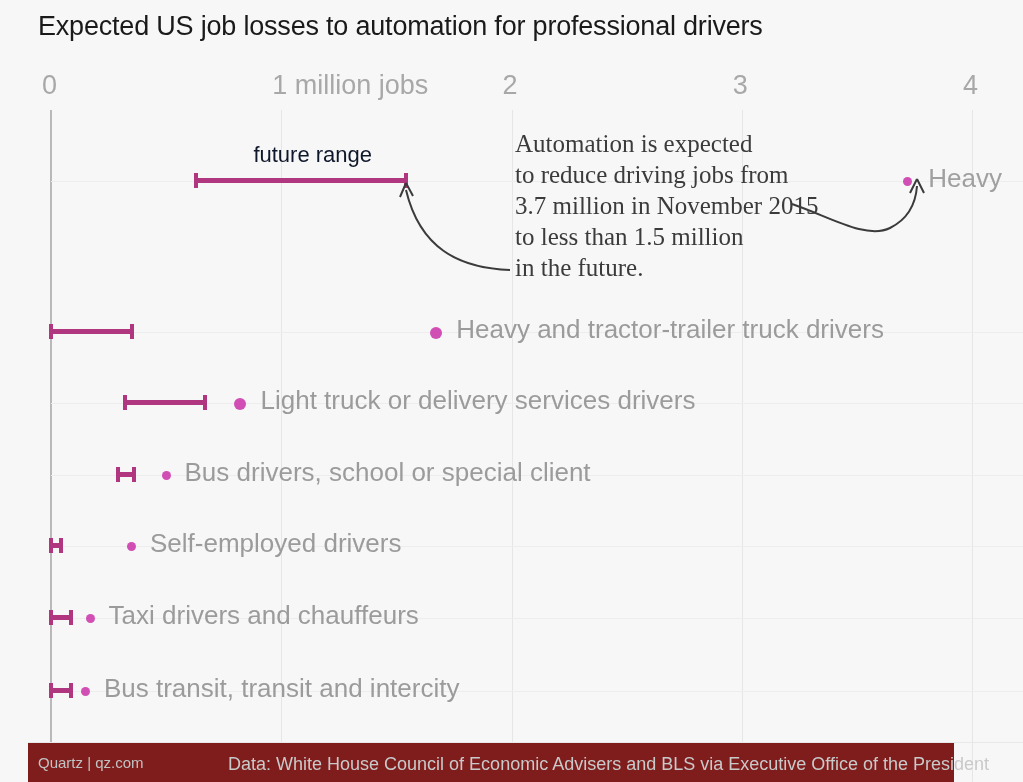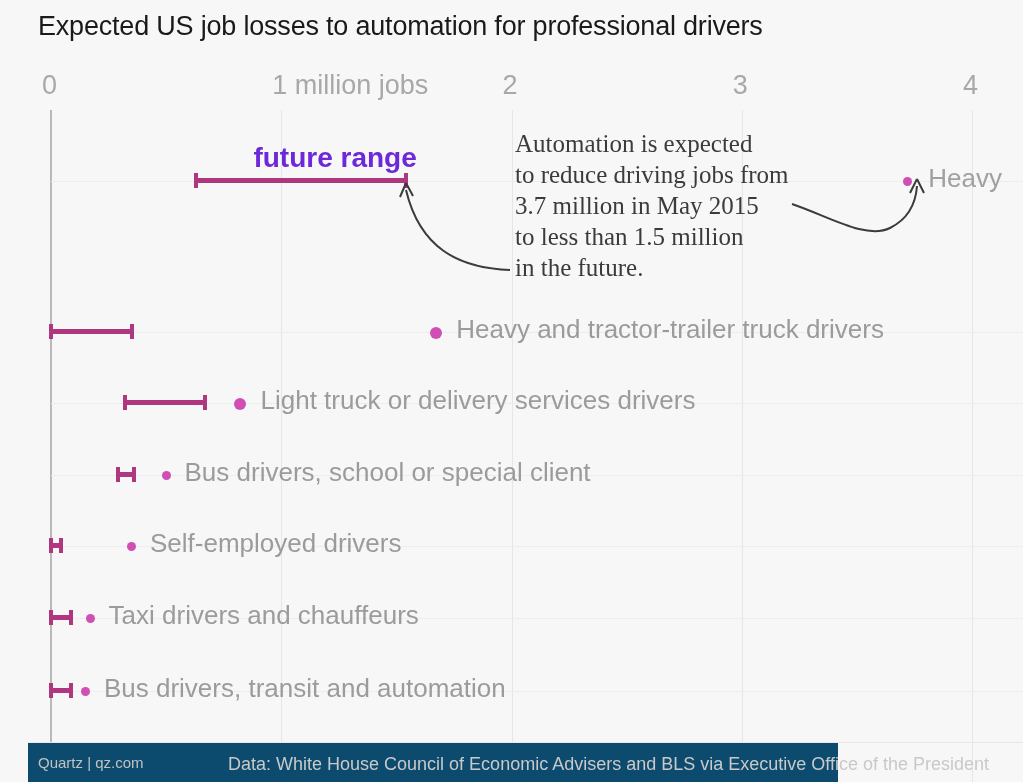--- a/index.html
+++ b/index.html
@@ -112,24 +112,23 @@
     font-size: 26px;
     color: #9b9b9b;
     white-space: nowrap;
   }
   .row-label.total {
     color: #a0a0a0;
   }
 
   .range-legend {
     position: absolute;
-    font-size: 28px;
-    color: #6d28d9;
-    white-space: nowrap;
-    font-weight: bold;
+    font-size: 22px;
+    color: #0f172a;
+    white-space: nowrap;
   }
 
   
   .annotation {
     position: absolute;
     left: 487px;
     top: 128px;
     font-family: "Liberation Serif", serif;
     font-size: 25px;
     line-height: 31px;
@@ -144,23 +143,23 @@
     width: 1023px;
     height: 782px;
     pointer-events: none;
   }
 
   
   .footer {
     position: absolute;
     left: 0;
     bottom: 0;
-    width: 810px;
+    width: 926px;
     height: 40px;
-    background: #0c4a6e;
+    background: #7f1d1d;
   }
   .footer-sep {
     position: absolute;
     left: 0;
     top: 0;
     width: 1023px;
     height: 1px;
     background: #e8e8e8;
   }
   .footer-source {
@@ -246,37 +245,37 @@
         <div class="range-cap" style="left: 40.5712px;"></div>
         <div class="dot small" style="left: 62.1425px;"></div>
         <div class="row-label" style="left: 80.5625px;">Taxi drivers and chauffeurs</div>
       </div>
       <div class="row" style="top: 610px;">
         <div class="row-baseline"></div>
         <div class="range-bar" style="left: 23px; width: 19.5712px;"></div>
         <div class="range-cap" style="left: 21px;"></div>
         <div class="range-cap" style="left: 40.5712px;"></div>
         <div class="dot small" style="left: 57.5375px;"></div>
-        <div class="row-label" style="left: 75.9575px;">Bus drivers, transit and automation</div>
+        <div class="row-label" style="left: 75.9575px;">Bus transit, transit and intercity</div>
       </div>
       <div class="range-legend" style="left: 225.392px; top: 72px;">future range</div>
     </div>
 
   <svg class="arrows" viewBox="0 0 1023 782" width="1023" height="782">
 
     <path d="M 482,270 C 430,268 392,248 378,190" fill="none" stroke="#3b3b3b" stroke-width="2"></path>
     <path d="M 378,183 L 372,197 M 378,183 L 385,196" fill="none" stroke="#3b3b3b" stroke-width="2"></path>
 
     <path d="M 764,204 C 800,216 838,240 862,228 C 882,218 888,200 889,186" fill="none" stroke="#3b3b3b" stroke-width="2"></path>
     <path d="M 889,179 L 882,193 M 889,179 L 896,193" fill="none" stroke="#3b3b3b" stroke-width="2"></path>
   </svg>
 
   <div class="annotation">Automation is expected
 to reduce driving jobs from
-3.7 million in May 2015
+3.7 million in November 2015
 to less than 1.5 million
 in the future.</div>
 
   <div class="footer">
     <div class="footer-sep"></div>
     <div class="footer-source">Quartz | qz.com</div>
     <div class="footer-credit">Data: White House Council of Economic Advisers and BLS via Executive Office of the President</div>
   </div>
 
 </div>

